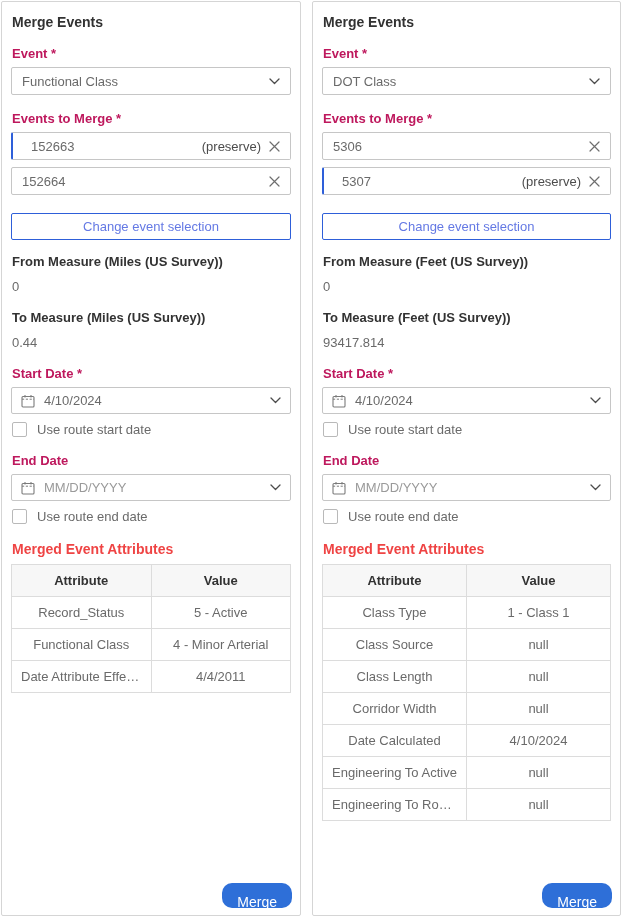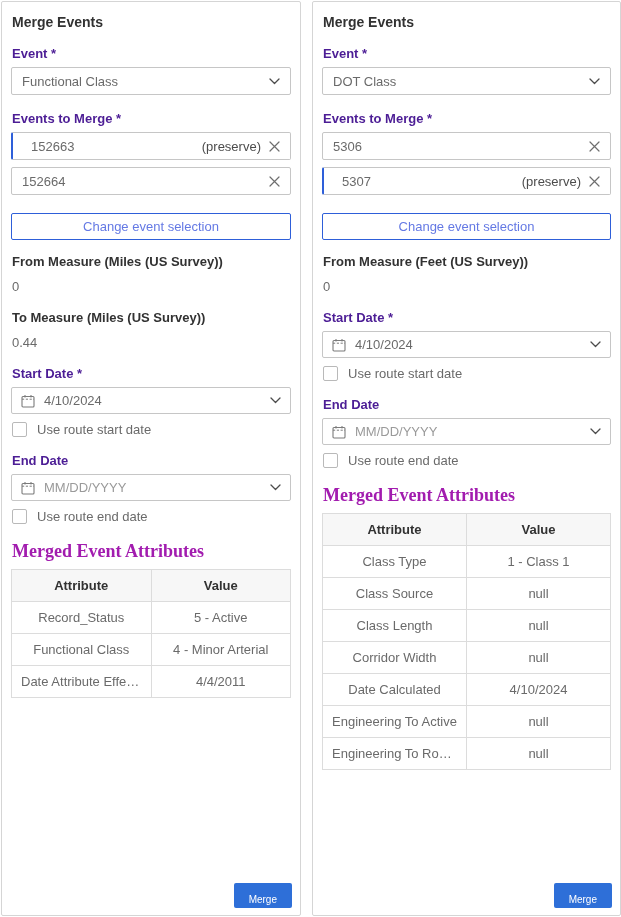--- a/index.html
+++ b/index.html
@@ -17,21 +17,21 @@
     border-radius: 2px;
     height: 915px; margin-top: 1px;
     padding: 10px 9px;
     position: relative;
     flex: 0 0 auto;
   }
   .panel.left  { width: 300px; margin-left: 1px; }
   .panel.right { width: 309px; }
 
   .panel-title { font-size: 14px; font-weight: 600; color: #323232; margin: 2px 0 16px 1px; }
-  .field-label { font-size: 13px; font-weight: 600; color: #4c1d95; margin: 16px 0 6px 1px; }
+  .field-label { font-size: 13px; font-weight: 600; color: #be185d; margin: 16px 0 6px 1px; }
 
   .select {
     height: 28px; border: 1px solid #c6c6c6; border-radius: 2px;
     display: flex; align-items: center; justify-content: space-between;
     padding: 0 10px; color: #6a6a6a; background: #fff; cursor: pointer;
     margin-bottom: 14px;
   }
   .chev { flex: 0 0 auto; display: inline-flex; }
 
   .event-row {
@@ -62,33 +62,33 @@
     color: #6a6a6a; background: #fff; cursor: pointer;
   }
   .date-input .chev { margin-left: auto; }
   .date-input.placeholder .date-text { color: #9a9a9a; }
   .cal { display: inline-flex; }
 
   .checkbox-row { display: flex; gap: 10px; margin: 8px 0 8px 1px; color: #6a6a6a; }
   .checkbox { width: 15px; height: 15px; border: 1px solid #b9b9b9; border-radius: 2px; background: #fff; cursor: pointer; flex: 0 0 auto; }
   .checkbox-row.last { margin-bottom: 17px; }
 
-  .attrs-title { font-size: 18px; font-weight: 600; color: #a21caf; margin: 6px 0 7px 1px; font-family: Liberation Serif, serif; }
+  .attrs-title { font-size: 14px; font-weight: 600; color: #ef4444; margin: 6px 0 7px 1px; }
   table.attrs { width: 100%; border-collapse: collapse; table-layout: fixed; }
   table.attrs th, table.attrs td {
     border: 1px solid #dcdcdc; text-align: center; font-weight: 400;
     padding: 8px 9px; color: #6a6a6a; font-size: 13px;
     white-space: nowrap; overflow: hidden; text-overflow: ellipsis;
   }
   table.attrs th { background: #f7f7f7; color: #323232; font-weight: 600; }
 
   .merge-btn {
     position: absolute; right: 8px; bottom: 7px;
-    background: #2e6fd8; color: #fff; border: none; border-radius: 2px;
-    font-family: inherit; font-size: 10px;
+    background: #2e6fd8; color: #fff; border: none; border-radius: 10px;
+    font-family: inherit; font-size: 14px;
     padding: 11px 15px; height: 25px; cursor: pointer;
   }
 </style>
 </head>
 <body>
 
 <div class="wrap">
 
   <section class="panel left">
     <h2 class="panel-title">Merge Events</h2>
@@ -233,20 +233,22 @@
             <path d="M1 1l9 9M10 1l-9 9" fill="none" stroke="#6e6e6e" stroke-width="1.2" stroke-linecap="round"></path>
           </svg>
 </span>
     </div>
 
     <button class="outline-btn">Change event selection</button>
 
     <div class="measure-label">From Measure (Feet (US Survey))</div>
     <div class="measure-value">0</div>
 
+    <div class="measure-label">To Measure (Feet (US Survey))</div>
+    <div class="measure-value">93417.814</div>
 
     <div class="field-label">Start Date *</div>
     <div class="date-input">
       <span class="cal icon-calendar">
   <svg width="14" height="14" viewBox="0 0 14 14">
             <rect x="1" y="2.5" width="12" height="10.5" rx="1" fill="none" stroke="#7b7b7b" stroke-width="1.1"></rect>
             <line x1="1" y1="5.2" x2="13" y2="5.2" stroke="#7b7b7b" stroke-width="1" stroke-dasharray="2.2,1.6"></line>
             <line x1="4" y1="1" x2="4" y2="3.5" stroke="#7b7b7b" stroke-width="1.1"></line>
             <line x1="10" y1="1" x2="10" y2="3.5" stroke="#7b7b7b" stroke-width="1.1"></line>
           </svg>

